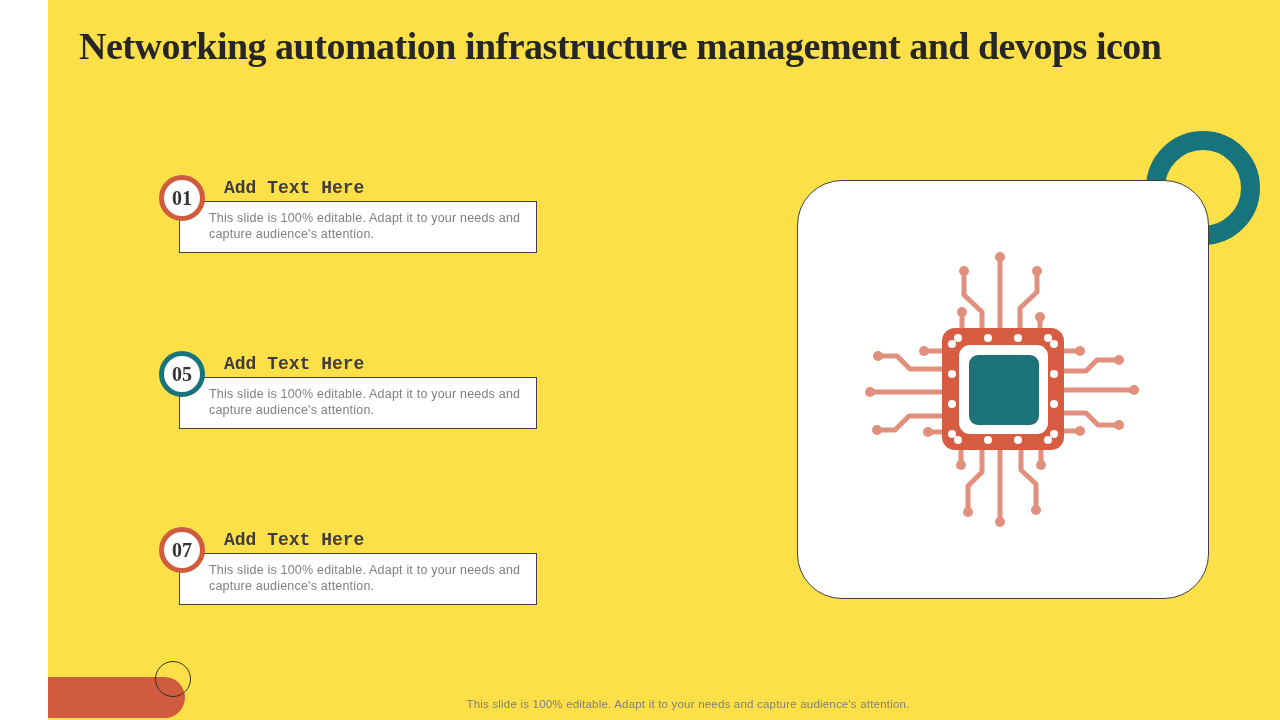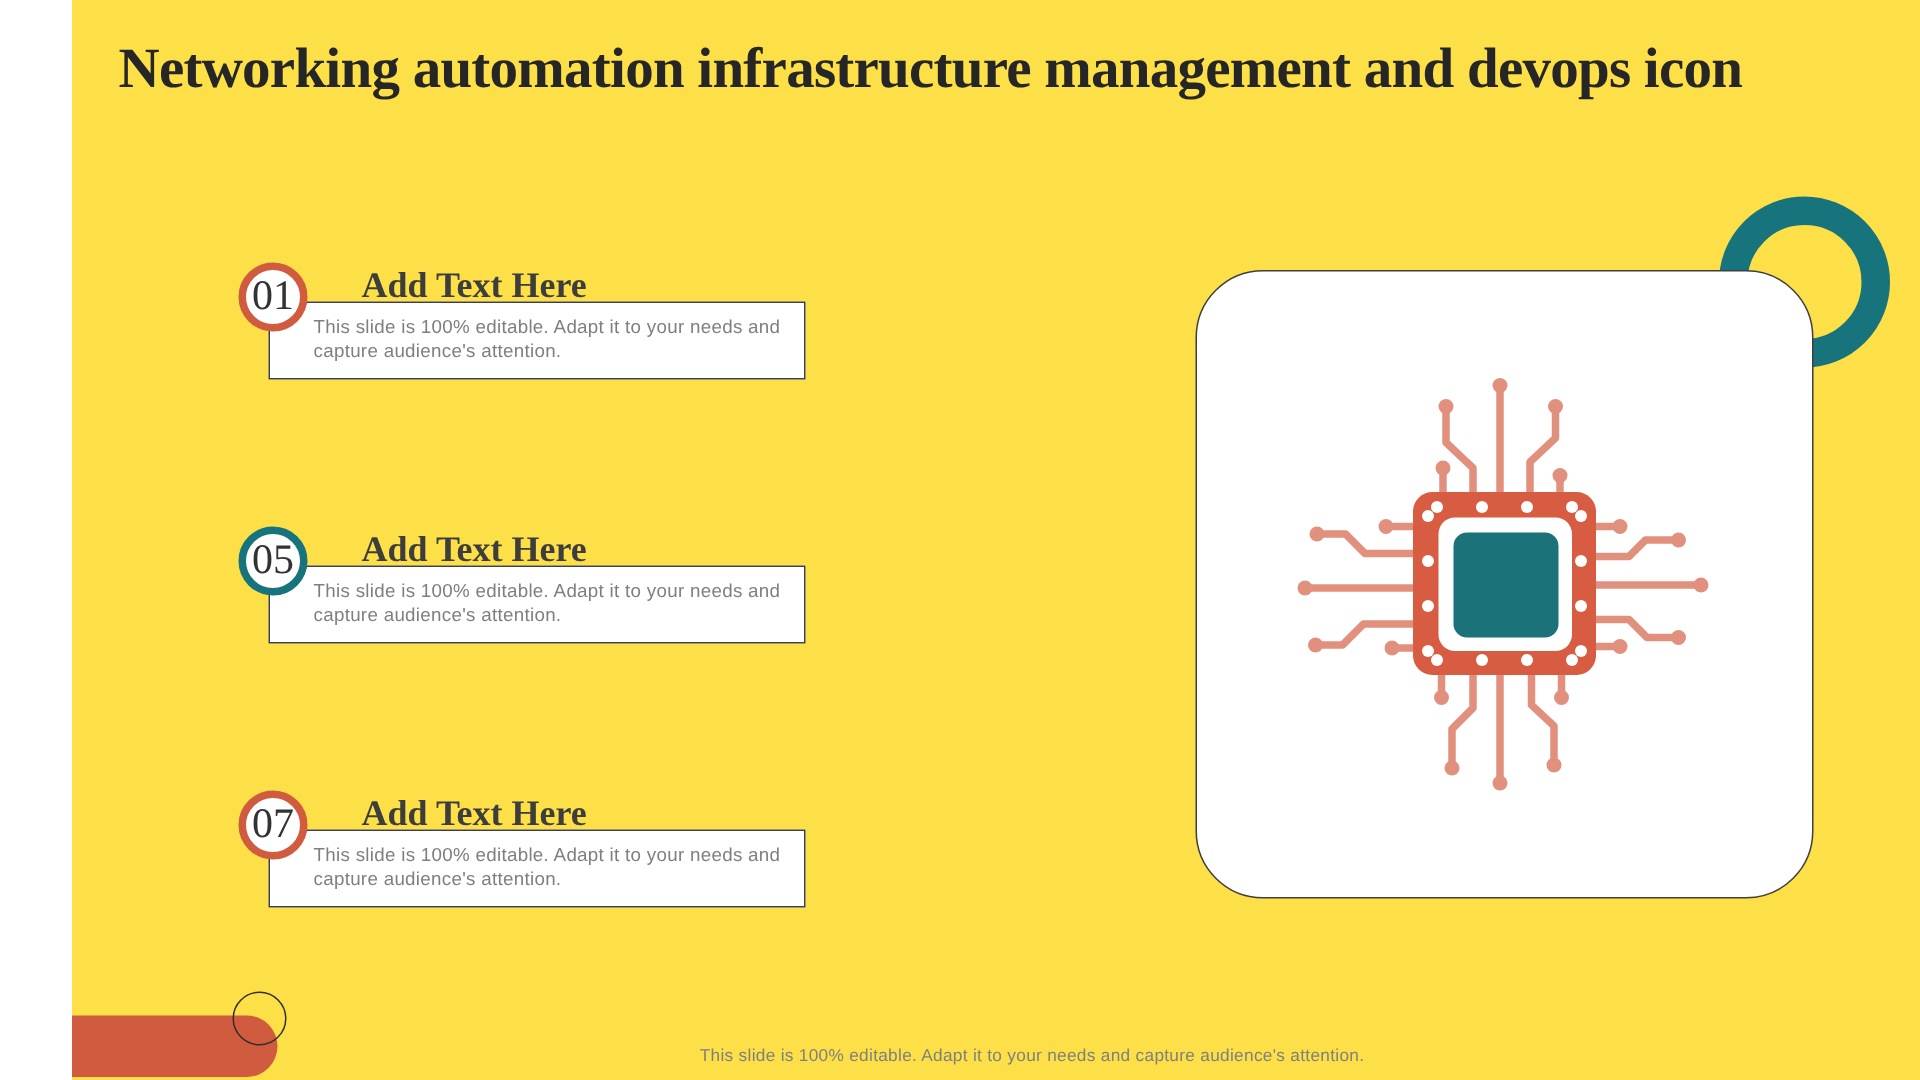--- a/index.html
+++ b/index.html
@@ -30,32 +30,32 @@
     border:1.5px solid var(--border-dark);
     box-sizing:border-box;
     background:#fff;
     padding:8px 10px 0 29px;
   }
   .item-body{
     font-size:12.5px;line-height:16px;color:var(--text-gray);
     letter-spacing:0.2px;
   }
   .item-heading{
-    position:absolute;left:193px;top:3px;
-    font-family:Liberation Serif, serif;
-    font-weight:bold;font-size:24px;color:#3d3d3d;
+    position:absolute;left:176px;top:3px;
+    font-family:Liberation Mono, monospace;
+    font-weight:bold;font-size:18px;color:#3d3d3d;
   }
   .num-badge{
     position:absolute;left:111px;top:0;width:46px;height:46px;
     box-sizing:border-box;border-radius:50%;
     border:5px solid var(--accent-orange);
     background:#fff;z-index:3;
     text-align:center;line-height:36px;
     font-family:"Liberation Serif",serif;
-    font-weight:normal;font-size:28px;color:#333;
+    font-weight:bold;font-size:20px;color:#333;
   }
   
   .teal-ring{
     position:absolute;left:1098px;top:131px;width:114px;height:114px;
     box-sizing:border-box;border-radius:50%;
     border:19px solid var(--accent-teal);
     z-index:1;
   }
   .icon-card{
     position:absolute;left:749px;top:180px;width:412px;height:419px;

